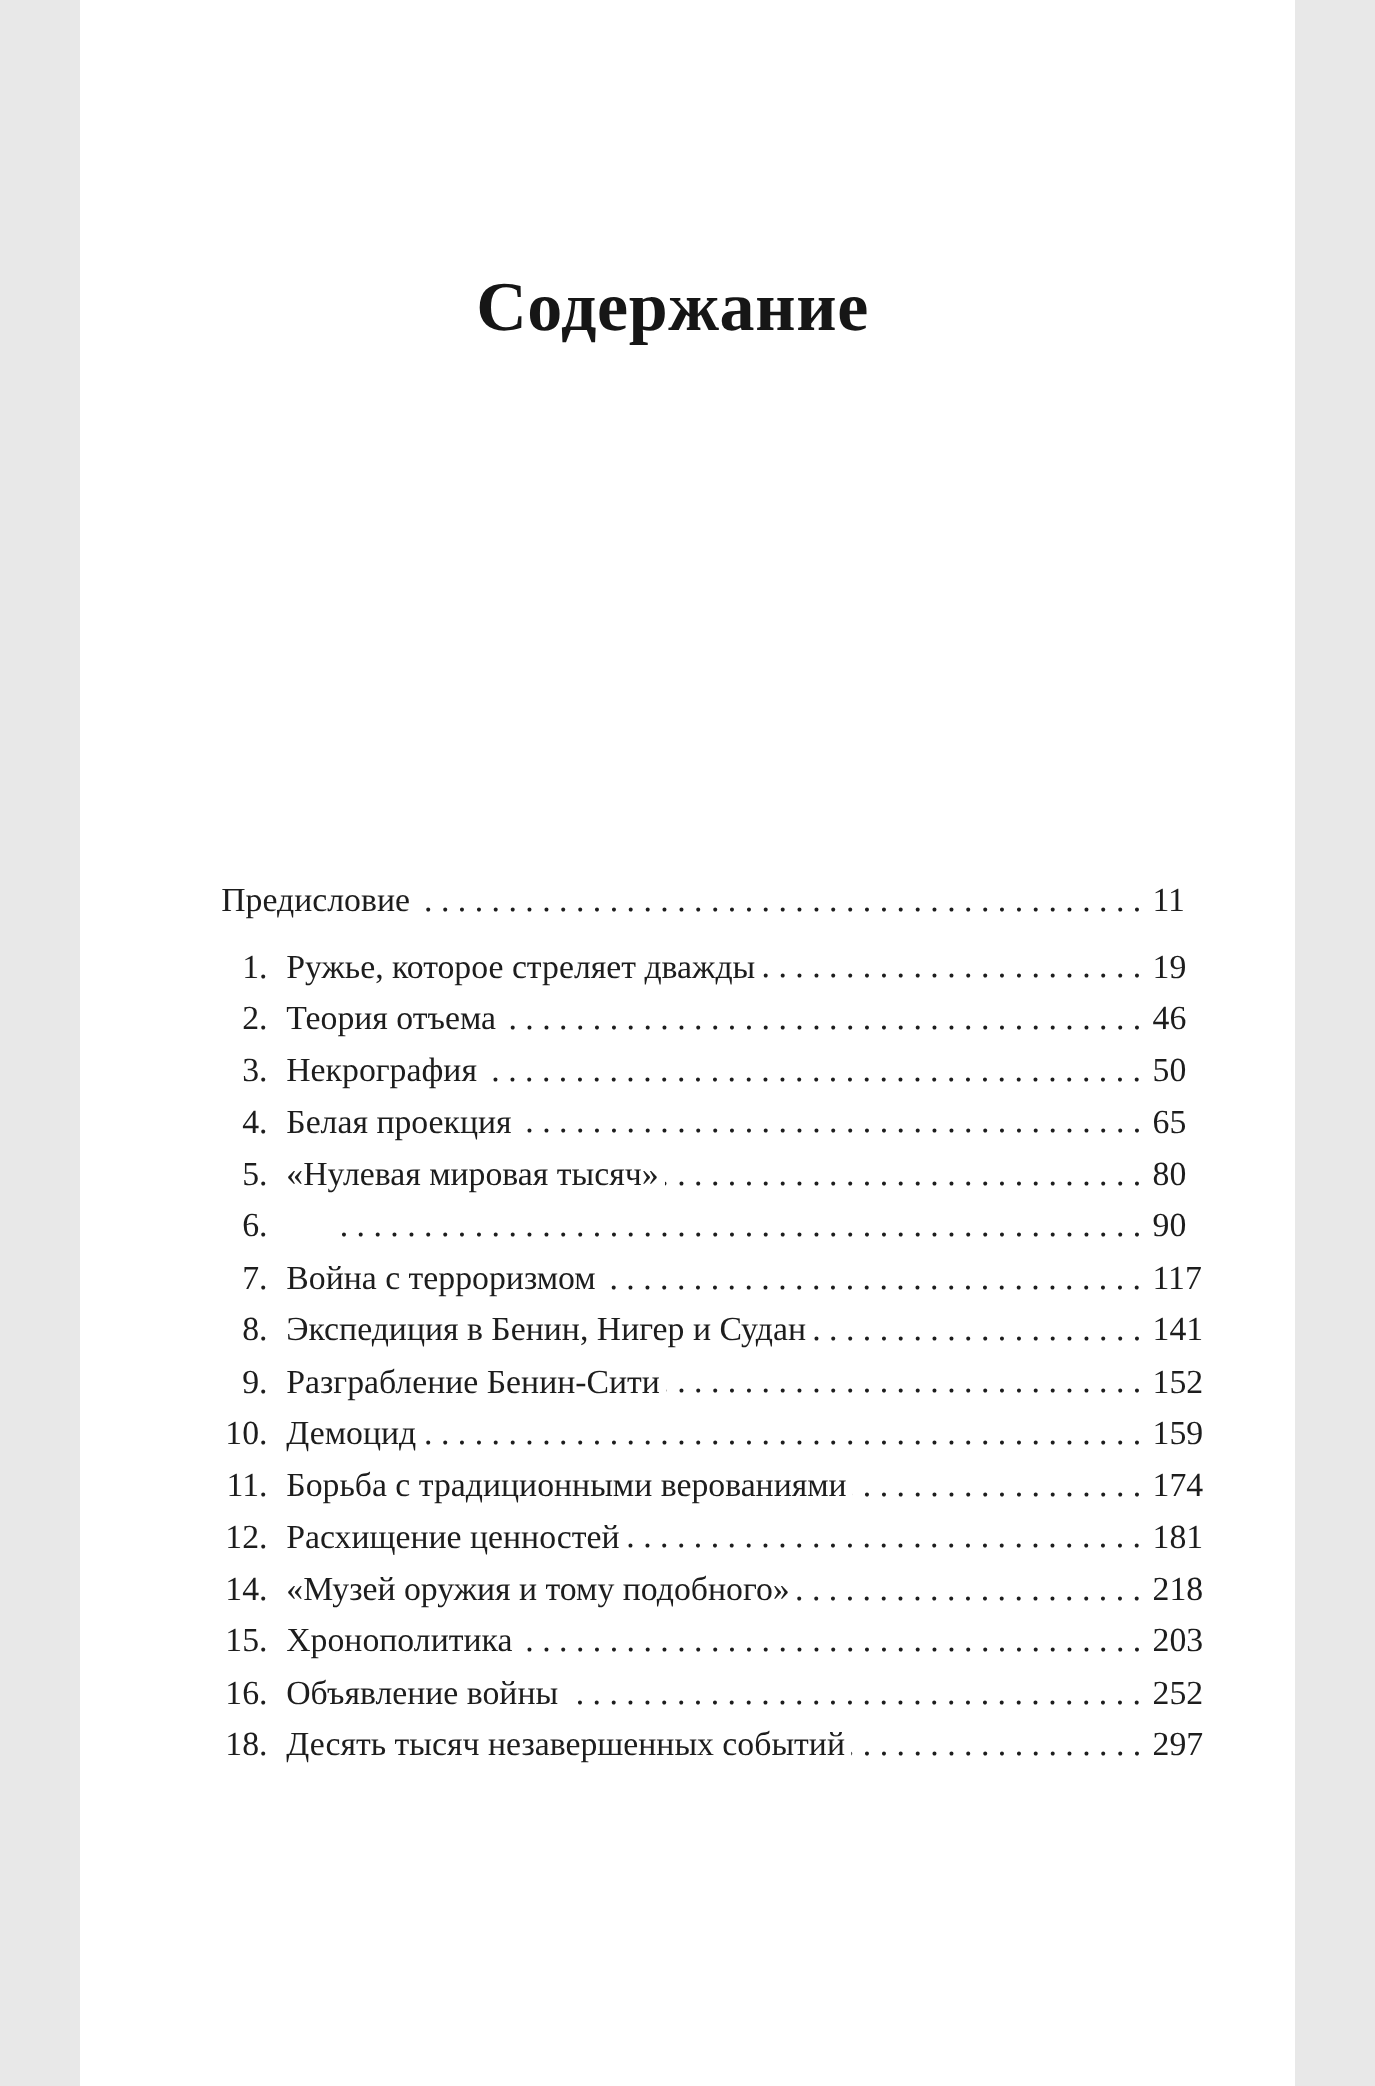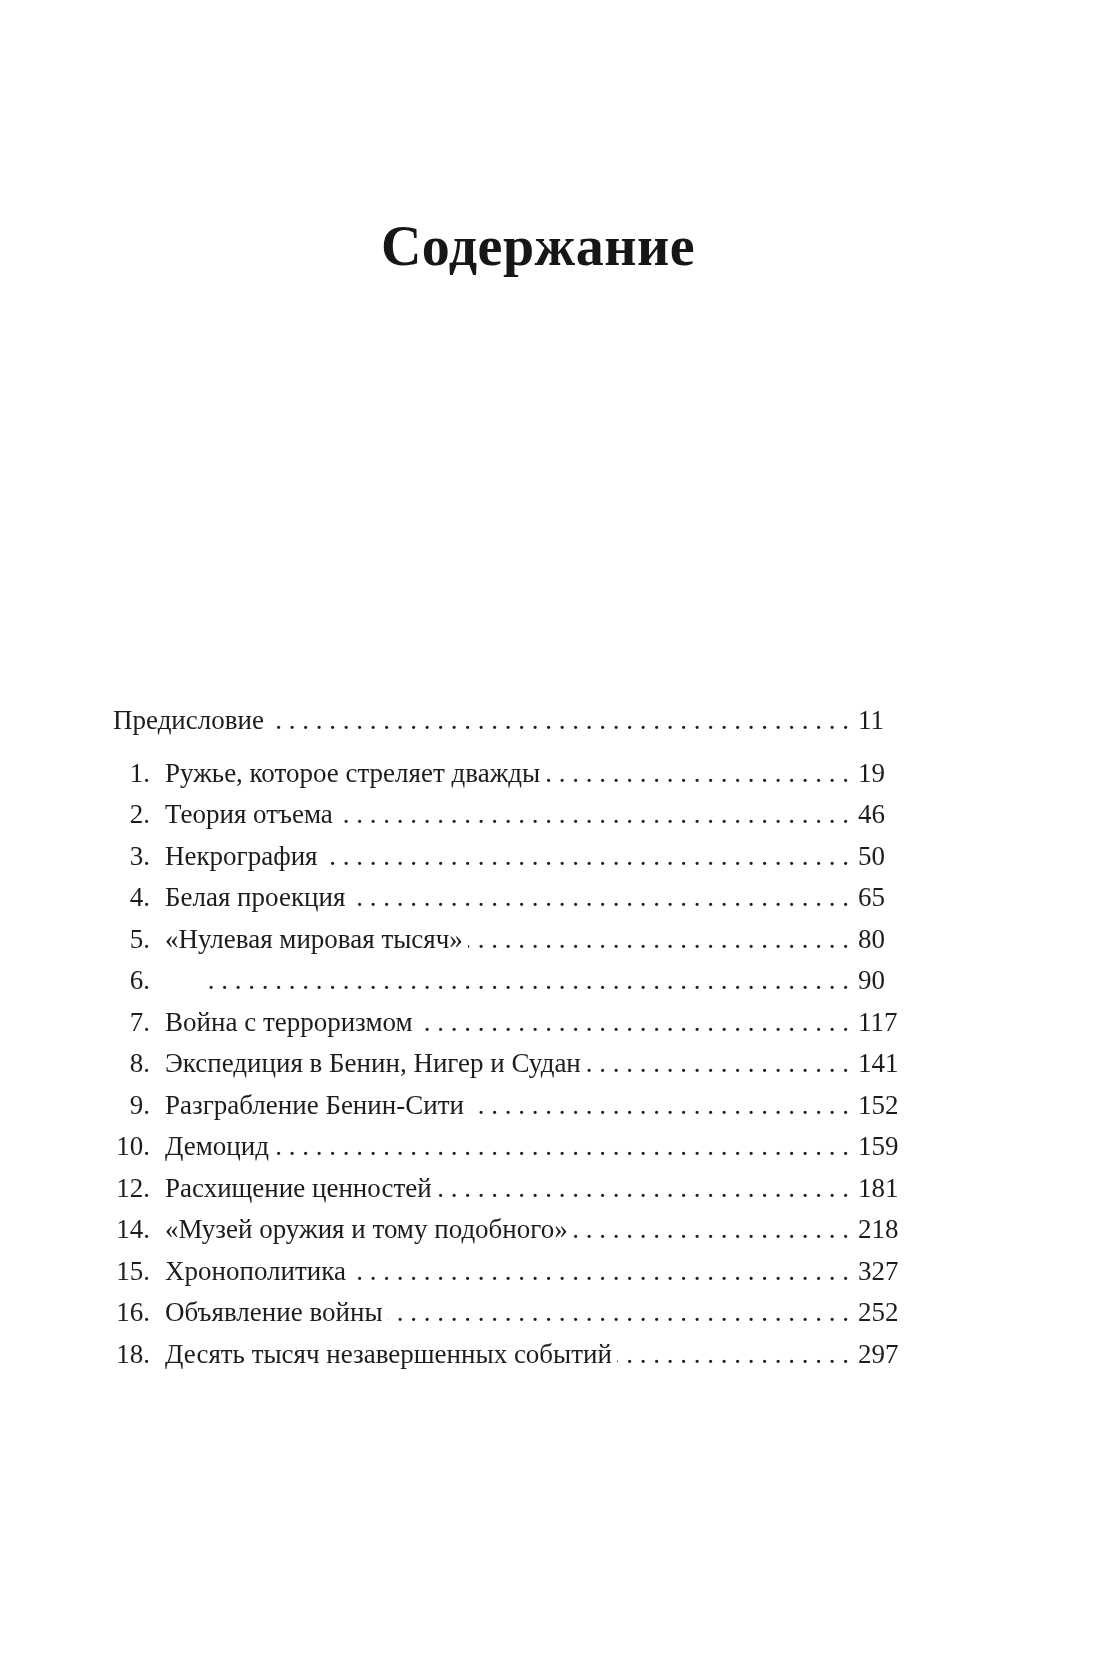--- a/index.html
+++ b/index.html
@@ -2,21 +2,21 @@
 <html lang="ru"><head>
 <meta charset="utf-8">
 <style>
   html, body {
     margin: 0;
     padding: 0;
     background: #e8e8e8;
   }
   .page {
     position: relative;
-    width: 1100px;
+    width: 972px;
     height: 1669px;
     margin: 0 auto;
     background: #ffffff;
     overflow: hidden;
     font-family: "Liberation Serif", "DejaVu Serif", serif;
     color: #1d1d1d;
   }
   .doc-title {
     position: absolute;
     top: 180px;
@@ -153,41 +153,47 @@
     <span class="toc-page">152</span>
   </li>
 
   <li class="toc-row">
     <span class="toc-num">10.</span>
     <span class="toc-title">Демоцид</span>
     <span class="toc-leader"></span>
     <span class="toc-page">159</span>
   </li>
 
+  <li class="toc-row">
+    <span class="toc-num">11.</span>
+    <span class="toc-title">Борьба с традиционными верованиями</span>
+    <span class="toc-leader"></span>
+    <span class="toc-page">174</span>
+  </li>
 
   <li class="toc-row">
     <span class="toc-num">12.</span>
     <span class="toc-title">Расхищение ценностей</span>
     <span class="toc-leader"></span>
     <span class="toc-page">181</span>
   </li>
 
 
   <li class="toc-row">
     <span class="toc-num">14.</span>
     <span class="toc-title">«Музей оружия и тому подобного»</span>
     <span class="toc-leader"></span>
     <span class="toc-page">218</span>
   </li>
 
   <li class="toc-row">
     <span class="toc-num">15.</span>
     <span class="toc-title">Хронополитика</span>
     <span class="toc-leader"></span>
-    <span class="toc-page">327</span>
+    <span class="toc-page">203</span>
   </li>
 
   <li class="toc-row">
     <span class="toc-num">16.</span>
     <span class="toc-title">Объявление войны</span>
     <span class="toc-leader"></span>
     <span class="toc-page">252</span>
   </li>
 
 

